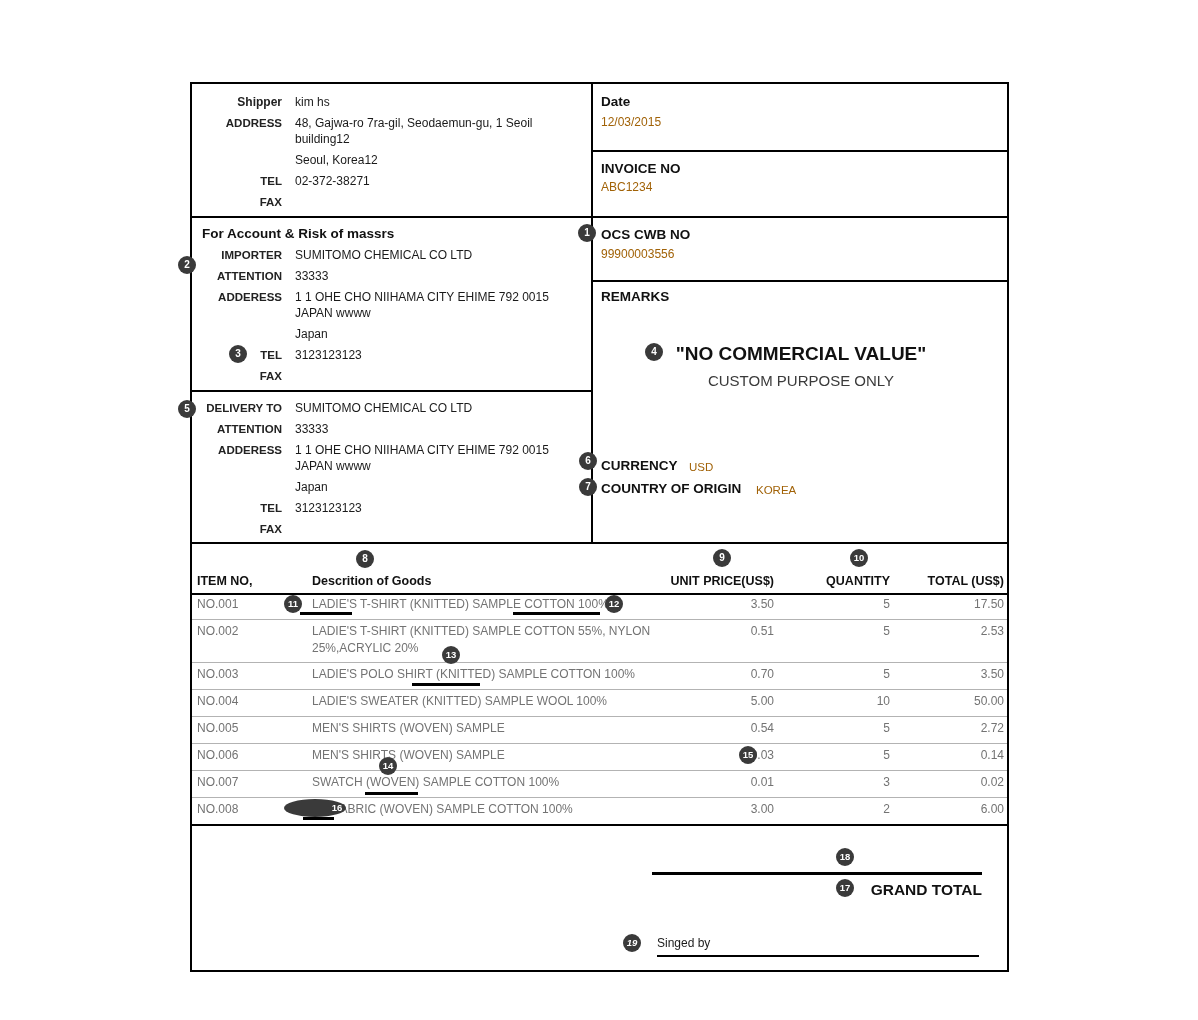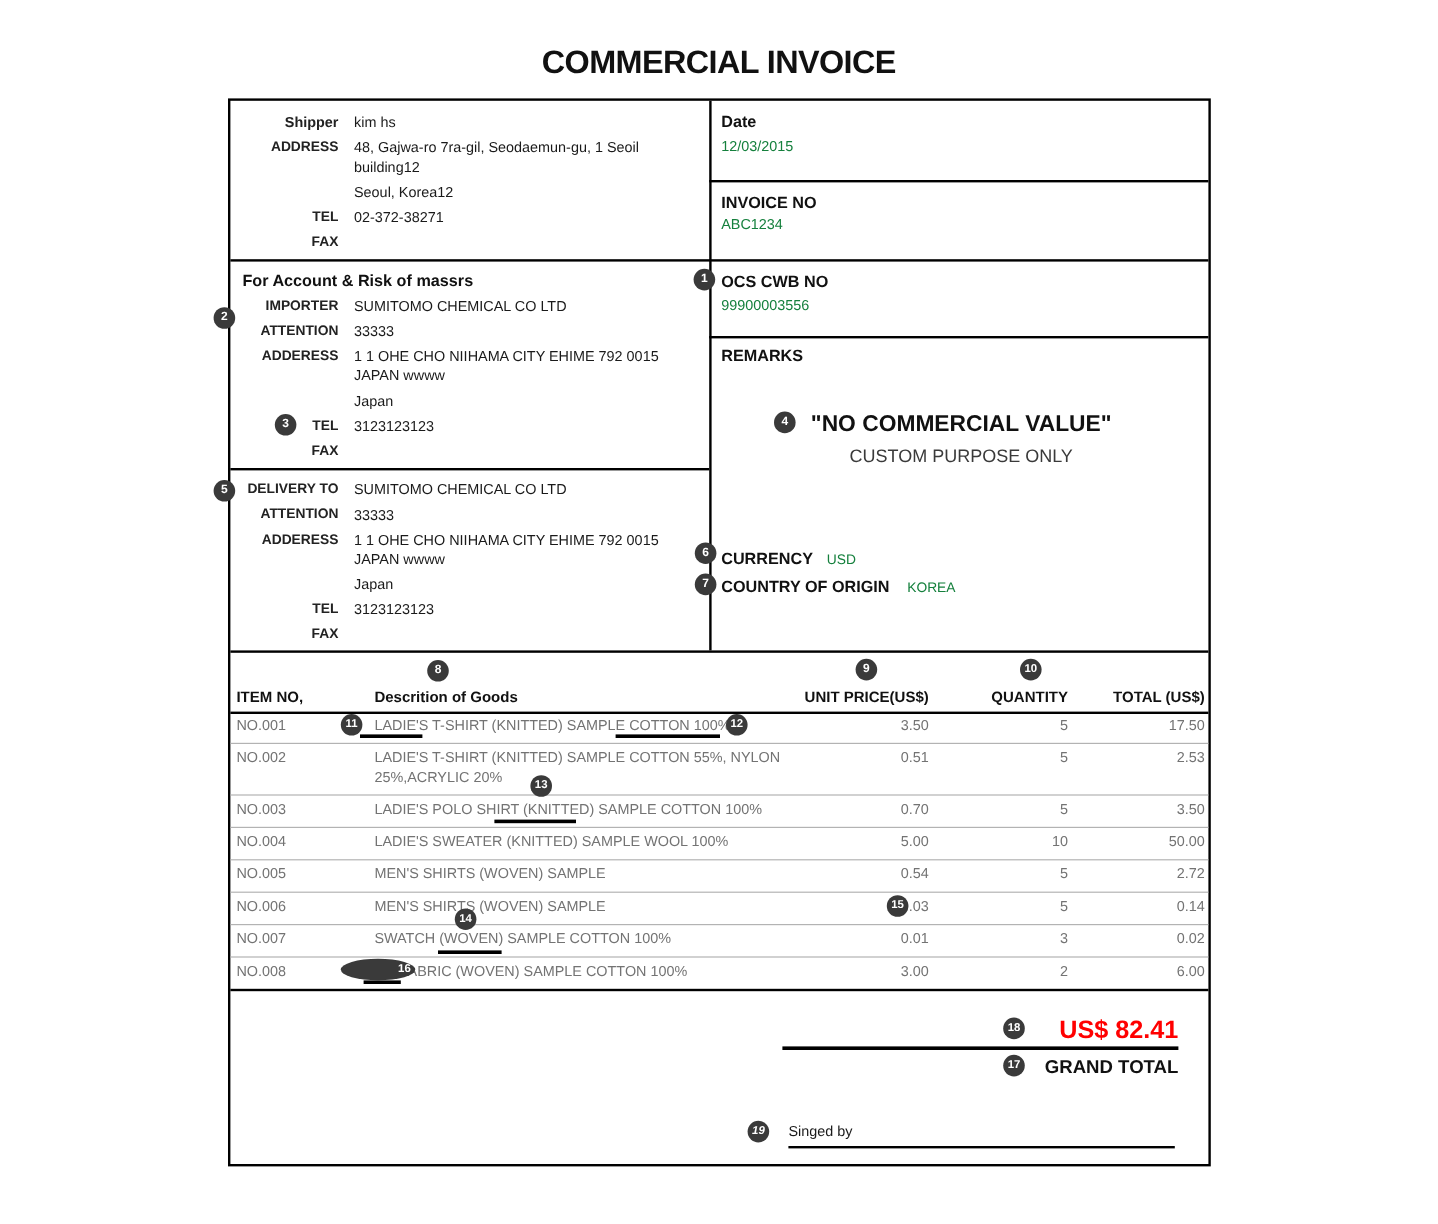--- a/index.html
+++ b/index.html
@@ -9,21 +9,21 @@
          font-size:27px;font-weight:700;letter-spacing:-0.5px;color:#111;}
   #box{position:absolute;left:190px;top:82px;width:819px;height:890px;
        border:2px solid #000;box-sizing:border-box;}
   .hr{position:absolute;background:#000;height:2px;}
   .hr-gray{position:absolute;background:#b3b3b3;height:1px;}
   .vline{position:absolute;background:#000;width:2px;}
   .l{position:absolute;left:0;width:90px;text-align:right;font-size:11.5px;
      font-weight:700;line-height:16px;color:#222;}
   .v{position:absolute;left:103px;font-size:12px;line-height:16px;color:#1a1a1a;}
   .h{position:absolute;font-size:13.5px;font-weight:700;color:#111;line-height:18px;}
-  .hv{position:absolute;font-size:12px;color:#15803d;line-height:16px;}
+  .hv{position:absolute;font-size:12px;color:#a16207;line-height:16px;}
   .cell{position:absolute;font-size:12px;line-height:17px;color:#737373;}
   .th{font-size:12.5px;font-weight:700;color:#111;}
   .col-item{left:5px;width:100px;}
   .col-desc{left:120px;width:348px;}
   .col-price{left:440px;width:142px;text-align:right;}
   .col-qty{left:600px;width:98px;text-align:right;}
   .col-total{left:698px;width:114px;text-align:right;}
   .badge{position:absolute;width:18px;height:18px;border-radius:50%;background:#3a3a3a;
          color:#fff;font-size:10px;font-weight:700;display:flex;align-items:center;
          justify-content:center;z-index:6;line-height:18px;}
@@ -36,21 +36,20 @@
        font-size:21px;font-weight:700;color:#ff0000;line-height:24px;}
   #grand-label{position:absolute;left:460px;top:796px;width:330px;text-align:right;
        font-size:15.5px;font-weight:700;color:#111;line-height:20px;}
   #signed{position:absolute;left:465px;top:852px;font-size:12px;color:#1a1a1a;}
 </style>
 </head>
 <body>
 
 <div id="canvas">
 
-  <div id="title">COMMERCIAL INVOICE</div>
 
   <div id="box">
 
     <div class="vline" style="left:399px;top:0;height:458px;"></div>
     <div class="hr" style="left:399px;top:66px;width:416px;"></div>
     <div class="hr" style="left:0;top:132px;width:815px;"></div>
     <div class="hr" style="left:399px;top:196px;width:416px;"></div>
     <div class="hr" style="left:0;top:306px;width:399px;"></div>
     <div class="hr" style="left:0;top:458px;width:815px;"></div>
     <div class="hr" style="left:0;top:509px;width:815px;"></div>
@@ -188,21 +187,20 @@
       <div class="cell col-total" style="top:690px;">0.02</div>
     </div>
     <div>
       <div class="cell col-item" style="top:717px;">NO.008</div>
       <div class="cell col-desc" style="top:717px;">44" FABRIC (WOVEN) SAMPLE COTTON 100%</div>
       <div class="cell col-price" style="top:717px;">3.00</div>
       <div class="cell col-qty" style="top:717px;">2</div>
       <div class="cell col-total" style="top:717px;">6.00</div>
     </div>
 
-    <div id="grand-amount">US$ 82.41</div>
     <div id="grand-label">GRAND TOTAL</div>
     <div id="signed">Singed by</div>
   </div>
 
   <div class="badge" style="left:578px;top:224px;">1</div>
   <div class="badge" style="left:178px;top:256px;">2</div>
   <div class="badge" style="left:229px;top:345px;">3</div>
   <div class="badge" style="left:645px;top:343px;">4</div>
   <div class="badge" style="left:178px;top:400px;">5</div>
   <div class="badge" style="left:579px;top:452px;">6</div>

